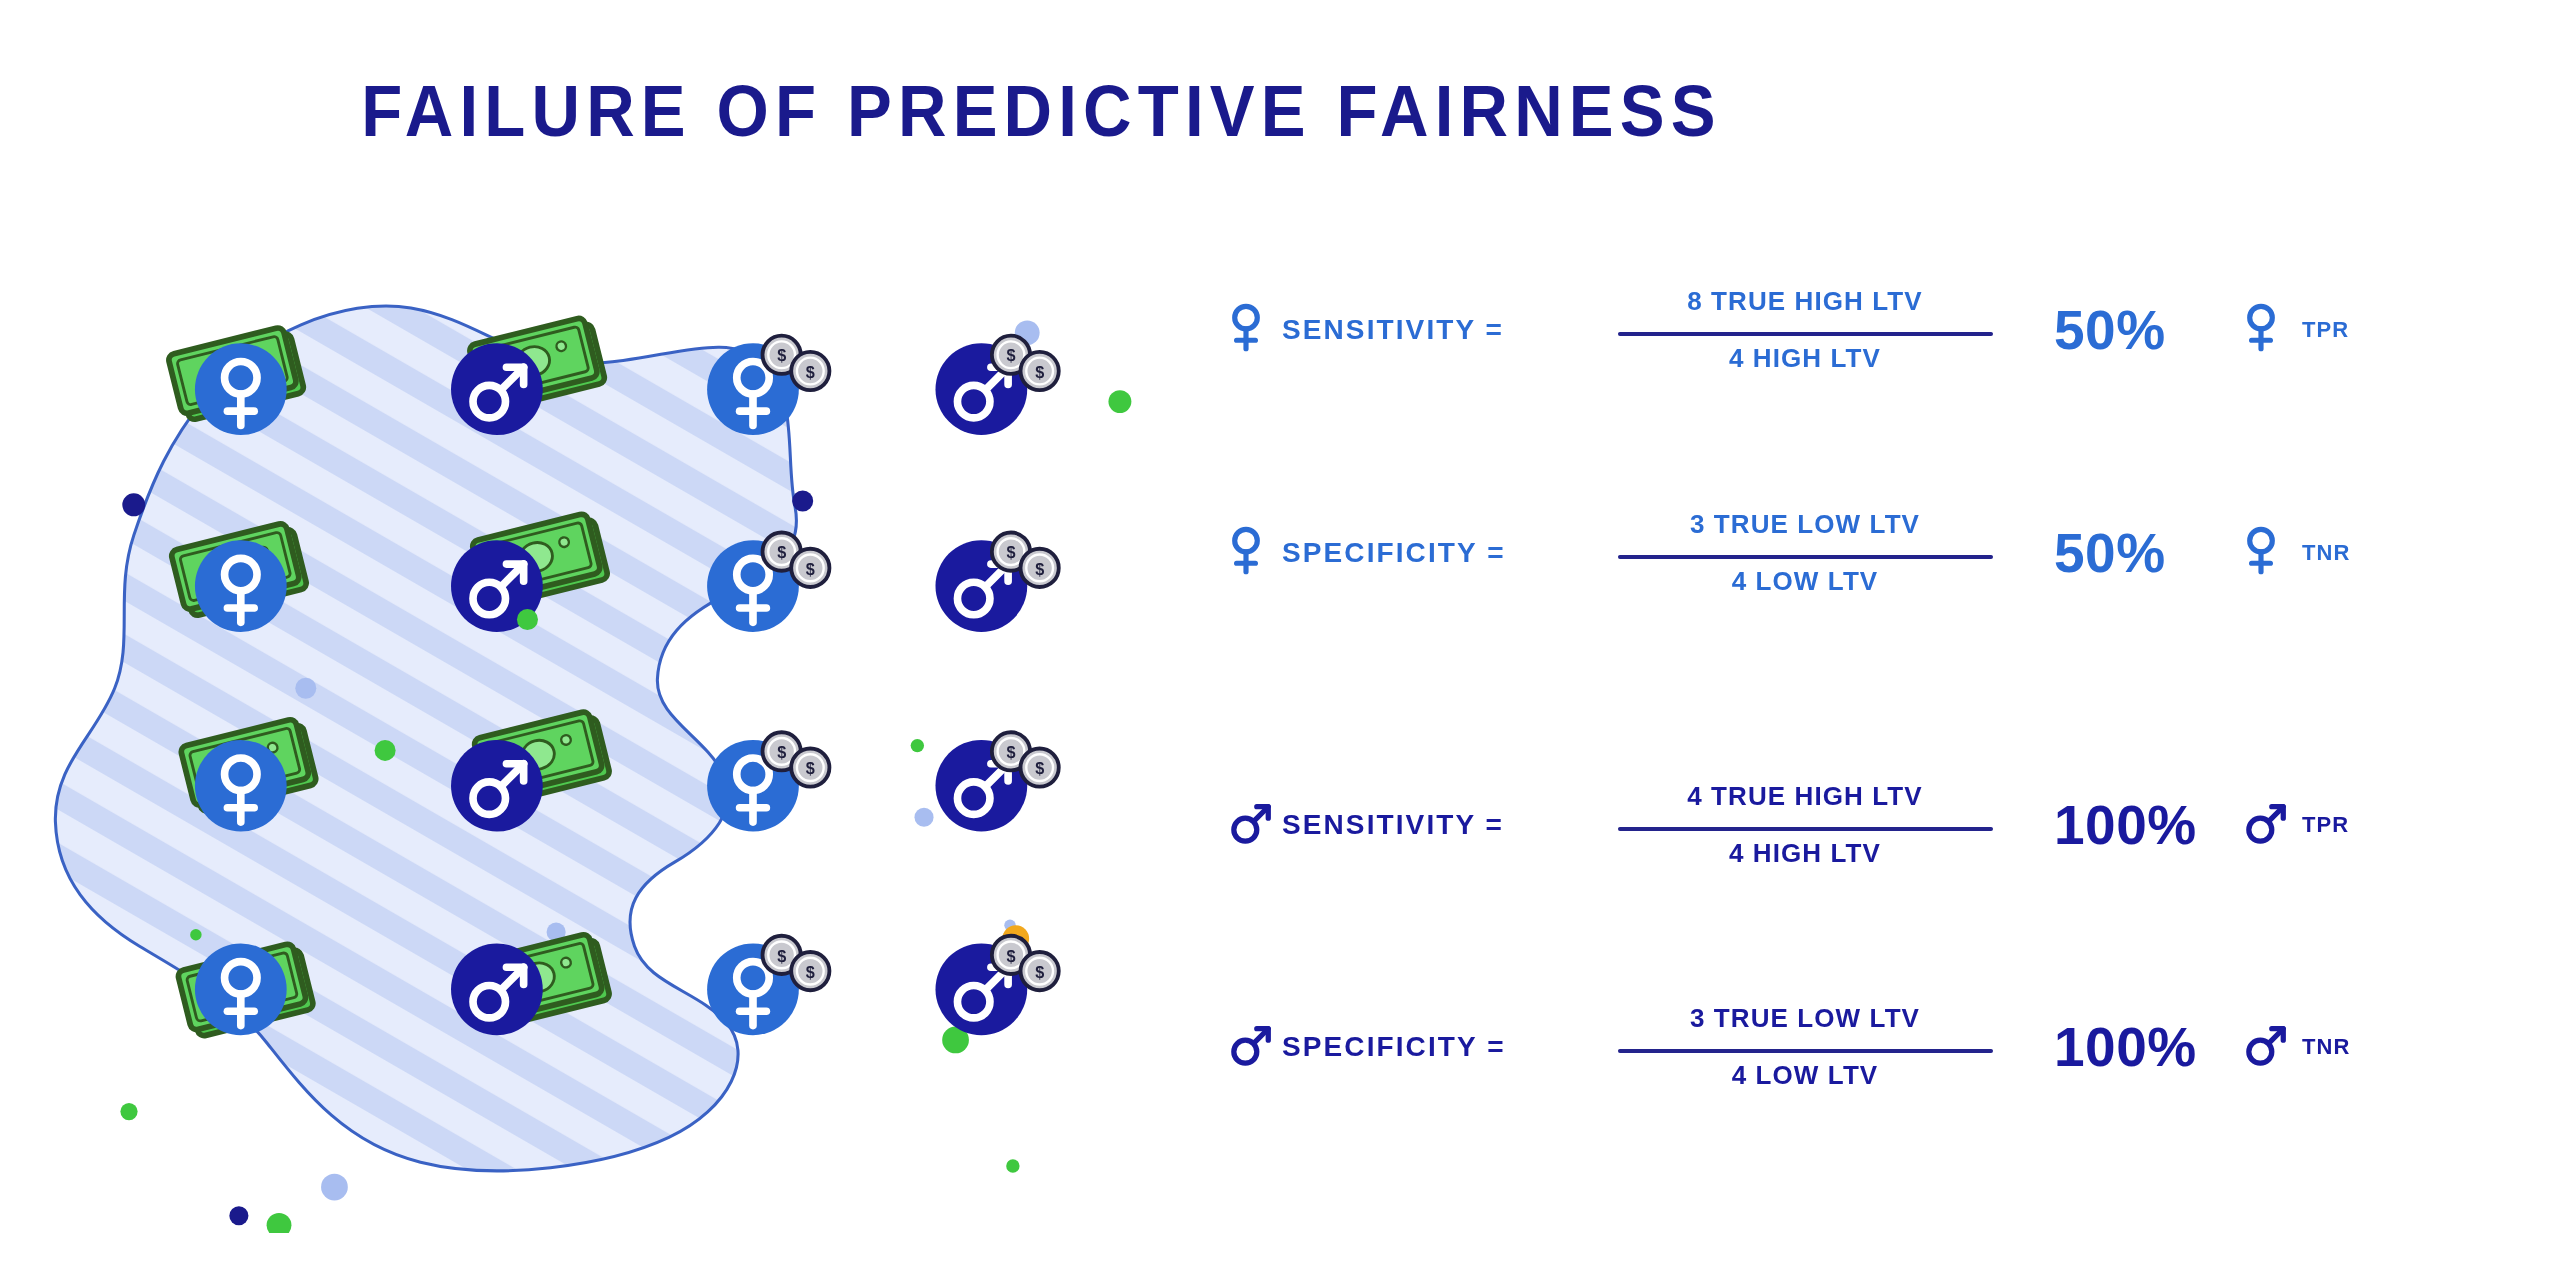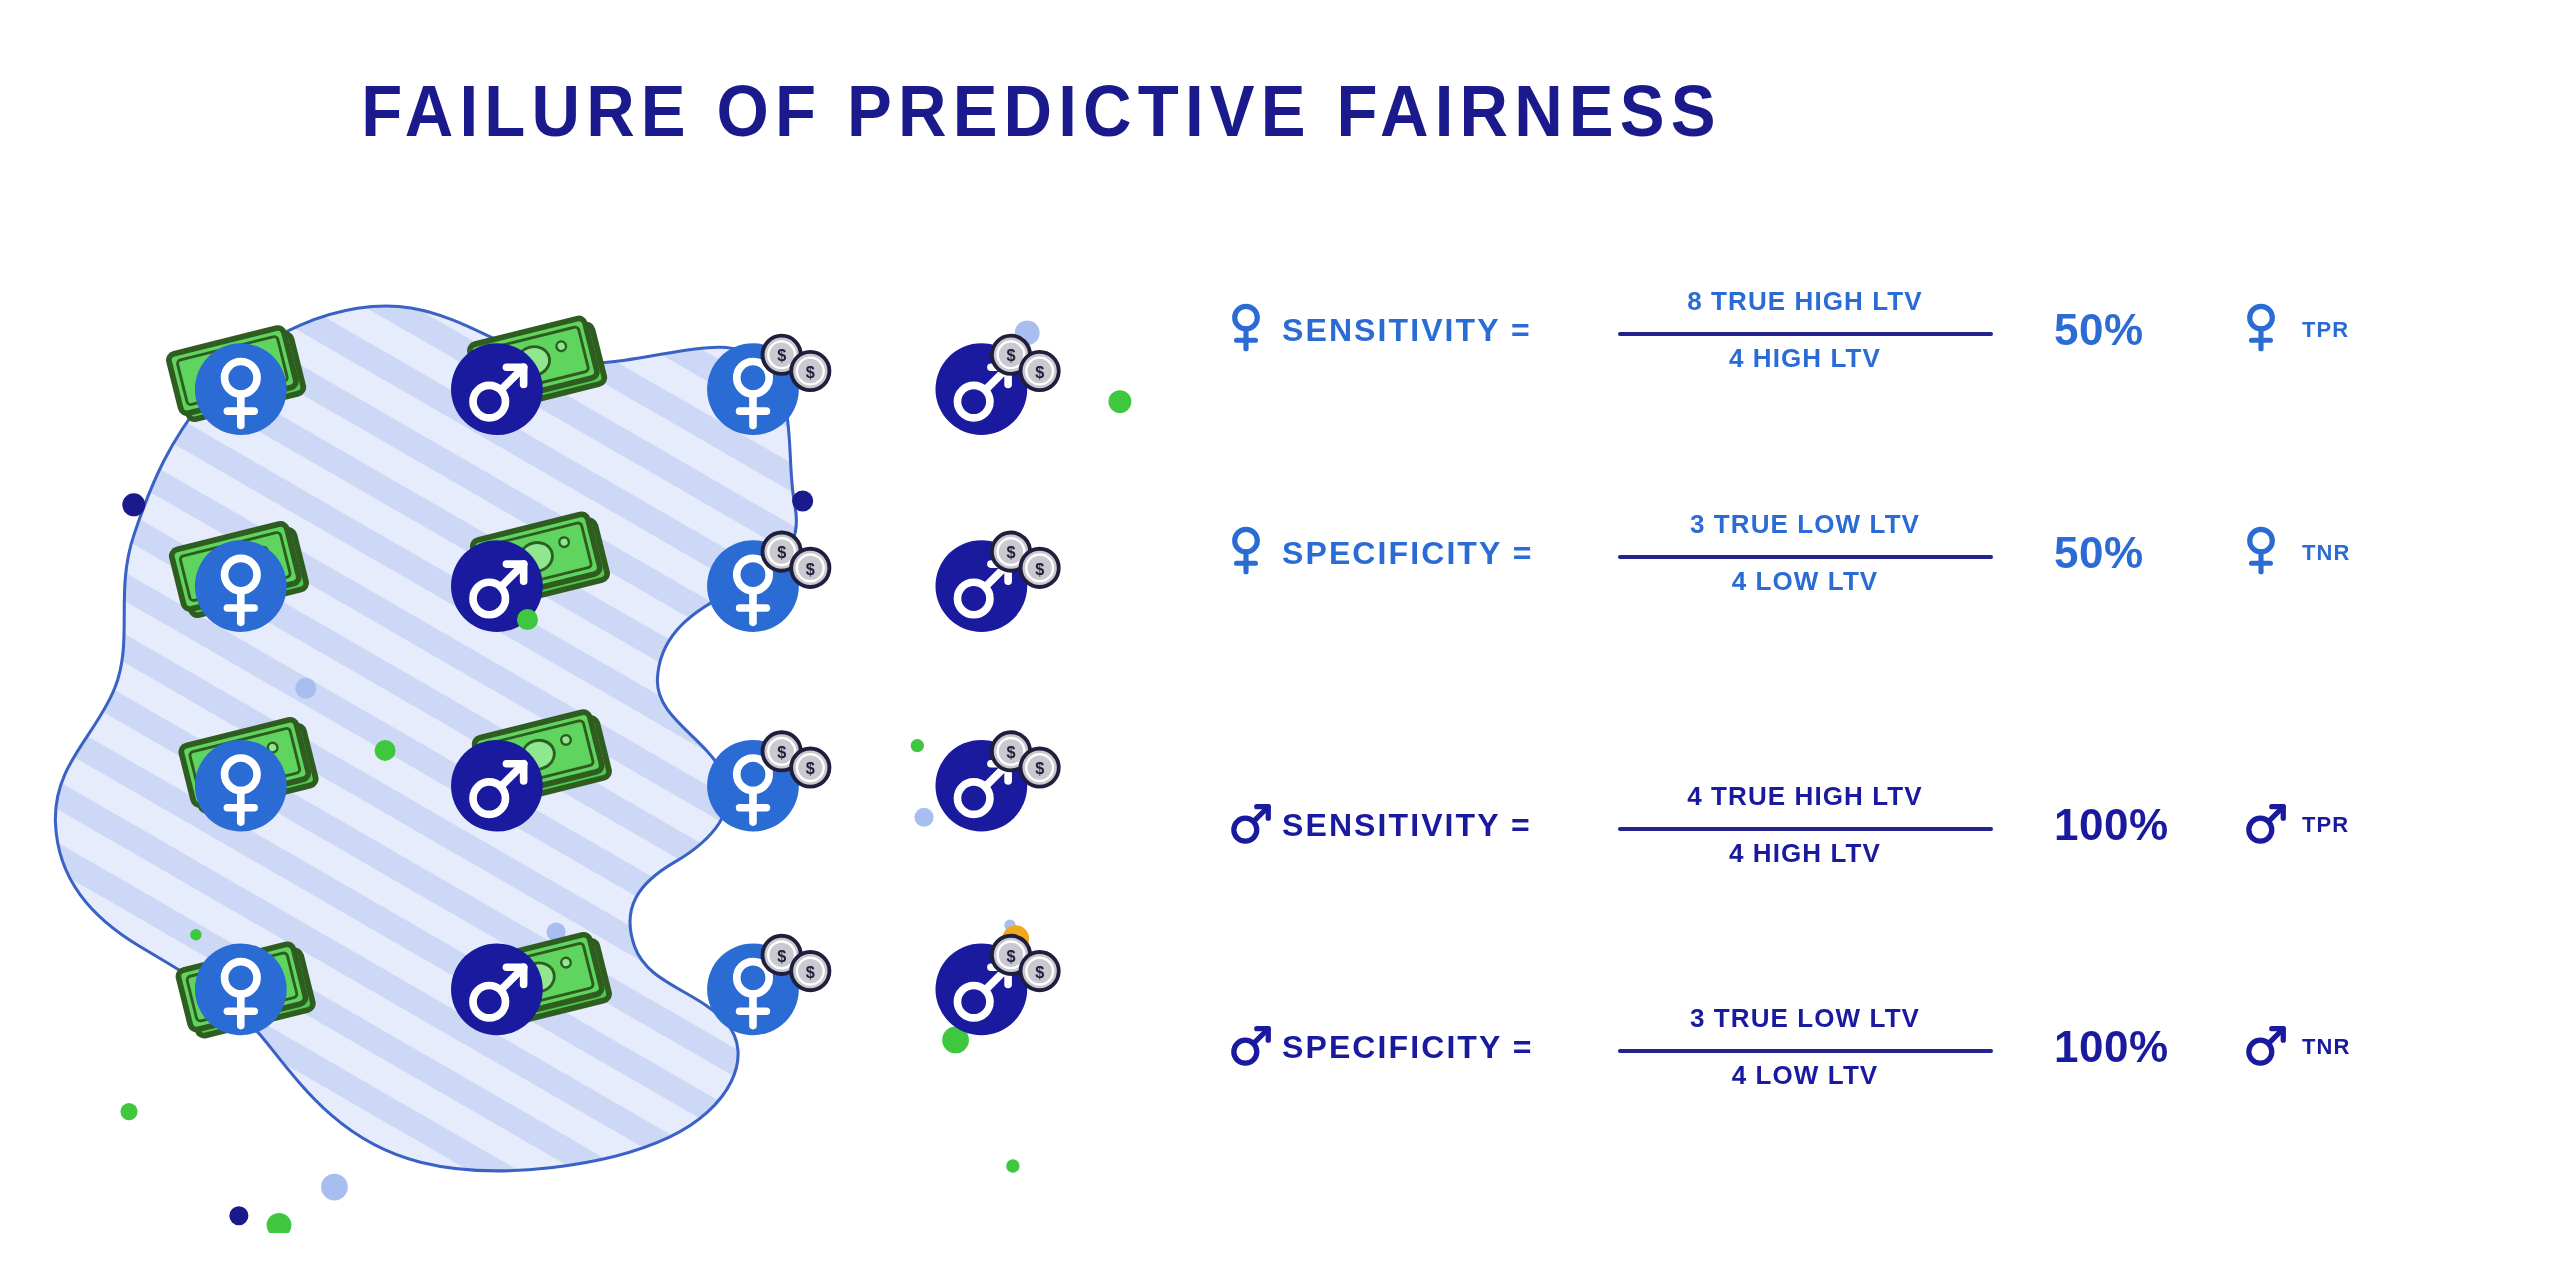--- a/index.html
+++ b/index.html
@@ -62,21 +62,21 @@
     display: block;
   }
   .sym-left  { left: 17px; }
   .sym-right { left: 1032px; }
 
   .metric-label {
     position: absolute;
     left: 69px;
     top: 50%;
     transform: translateY(-50%);
-    font-size: 32px;
+    font-size: 28px;
     font-weight: 700;
     letter-spacing: 2.1px;
     white-space: nowrap;
     font-family: "Liberation Sans Narrow", "Liberation Sans", sans-serif;
   }
 
   .fraction {
     position: absolute;
     left: 401px;
     top: 50%;
@@ -99,21 +99,21 @@
     margin: 0 auto;
     background: #23238c;
     border-radius: 1.9px;
   }
 
   .result {
     position: absolute;
     left: 841px;
     top: 50%;
     transform: translateY(-50%);
-    font-size: 44px;
+    font-size: 55px;
     font-weight: 700;
     letter-spacing: 0.5px;
     white-space: nowrap;
   }
   .rate-label {
     position: absolute;
     left: 1089px;
     top: 50%;
     transform: translateY(-50%);
     font-size: 22px;

